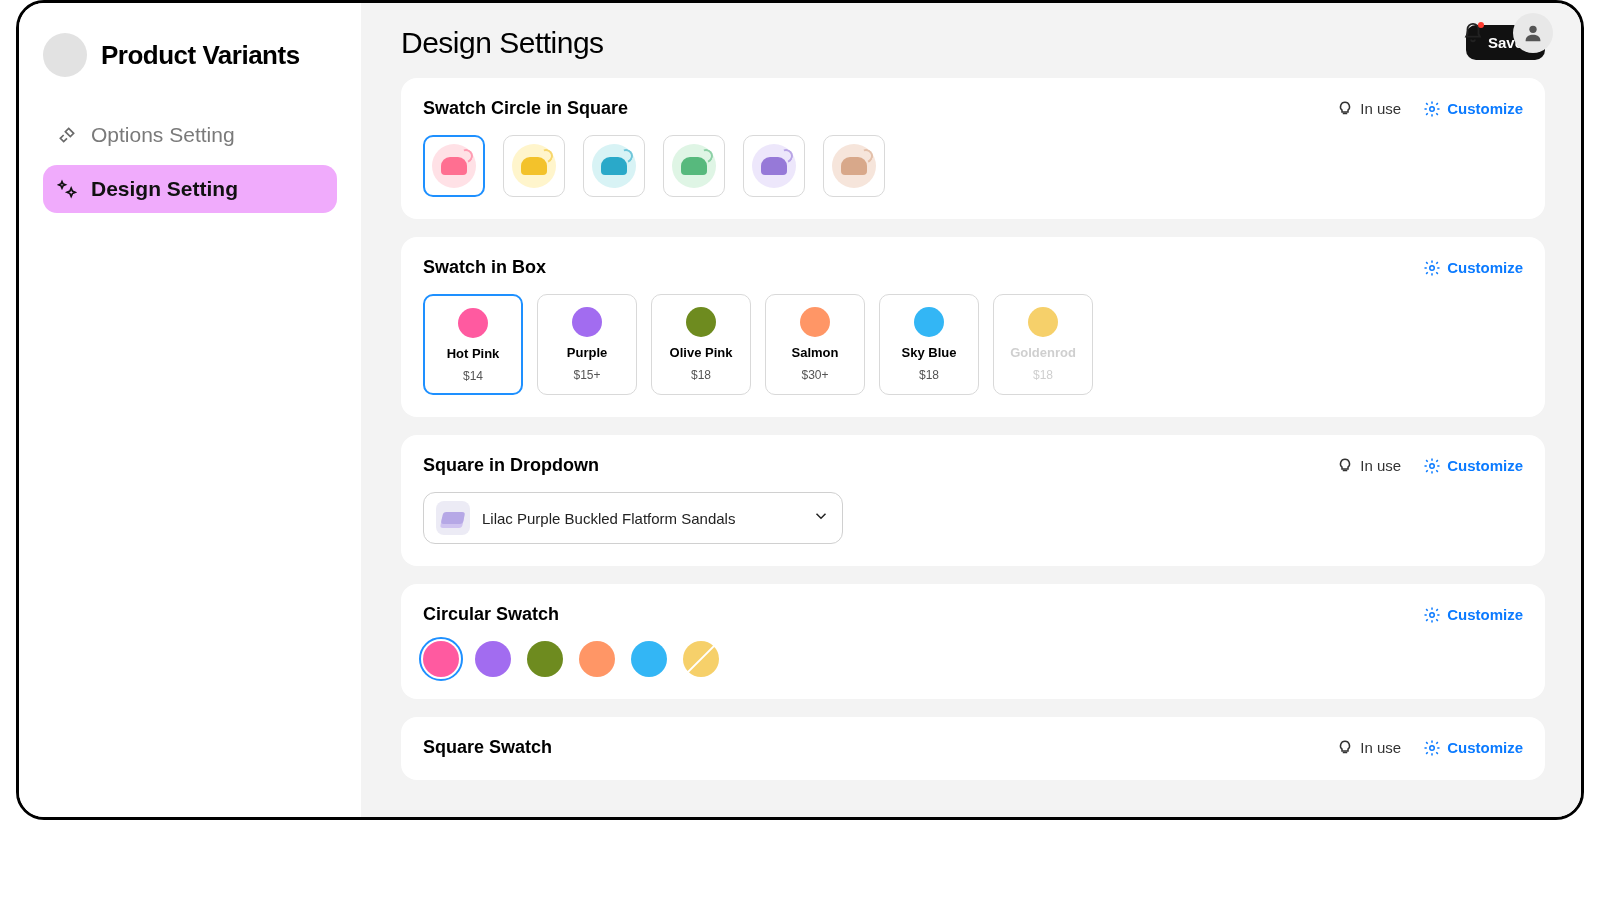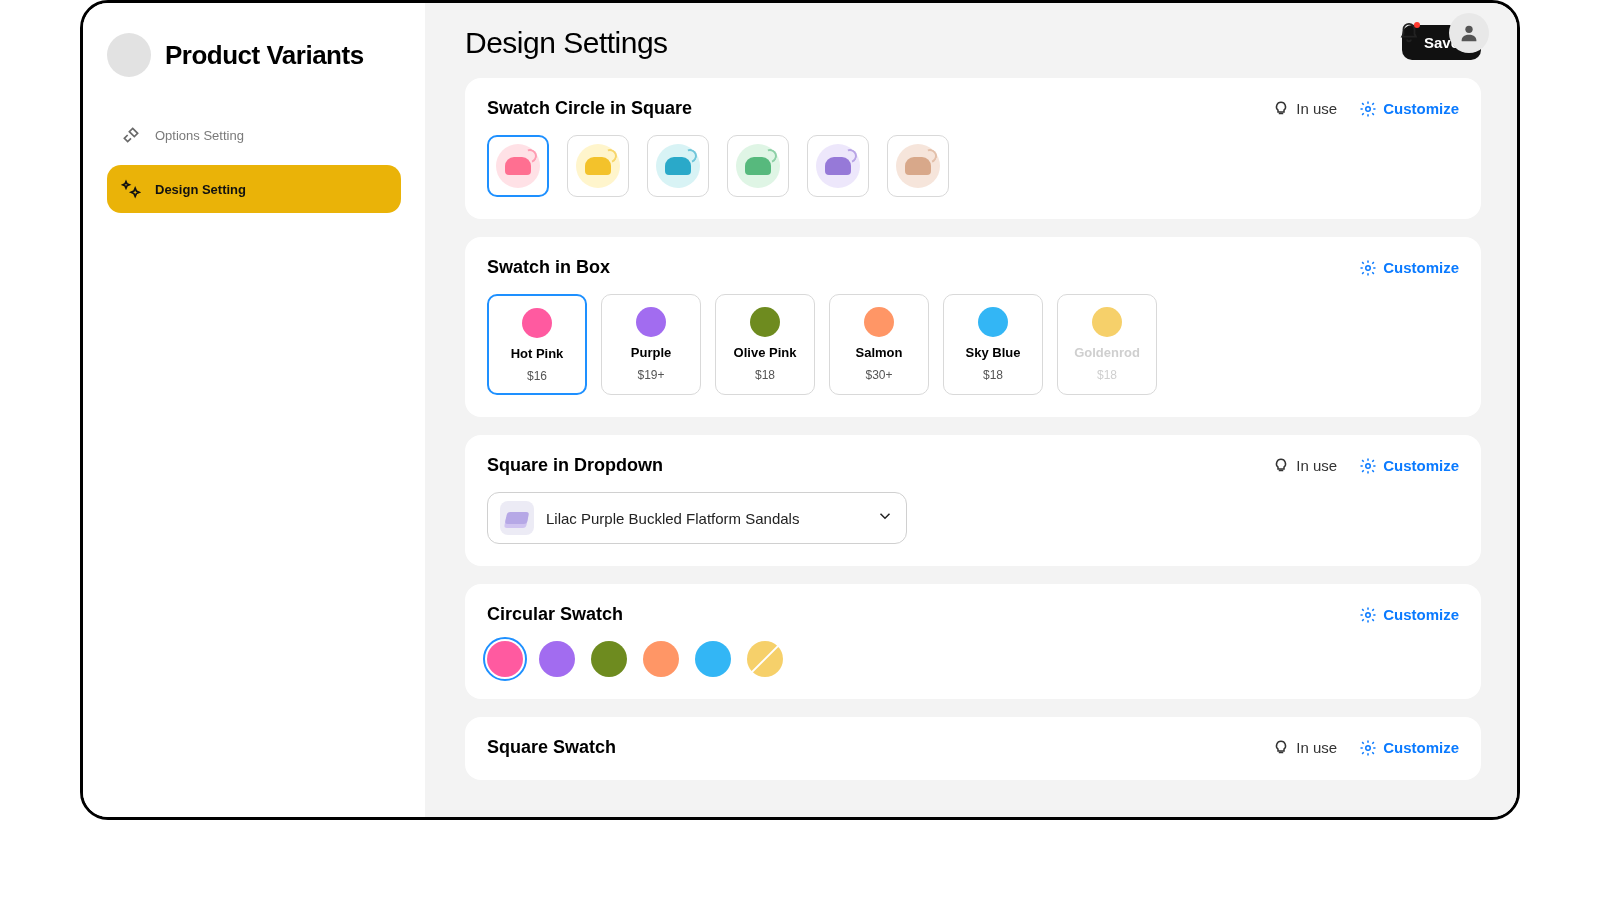--- a/index.html
+++ b/index.html
@@ -1,43 +1,43 @@
 <!DOCTYPE html>
 <html><head>
 <meta charset="utf-8">
 <style>
   * { box-sizing: border-box; margin: 0; padding: 0; font-family: -apple-system, BlinkMacSystemFont, "Segoe UI", Helvetica, Arial, sans-serif; }
   html, body { height: 100%; }
   body { display:flex; justify-content:center; align-items:flex-start; background:#fff; }
   .device {
-    width: 1440px; height: 820px; margin: 0 auto; background:#fff;
+    width: 1568px; height: 820px; margin: 0 auto; background:#fff;
     border: 3px solid #000; border-radius: 28px; overflow: hidden; position: relative;
   }
   .topbar {
     position:absolute; top:0; left:0; right:0; height:60px; display:flex; align-items:center; justify-content:flex-end;
     padding: 0 28px; gap:20px;
   }
   .topbar .bell, .topbar .avatar { width:40px; height:40px; display:flex; align-items:center; justify-content:center; border-radius:50%; }
   .topbar .avatar { background:#e8e8e8; }
   .bell svg { width:22px; height:22px; stroke:#222; fill:none; stroke-width:2; }
   .bell .dot { position:absolute; width:6px; height:6px; background:#ff3b30; border-radius:50%; transform:translate(8px,-8px); }
   .avatar svg { width:22px; height:22px; fill:#555; }
 
   .layout { display:flex; height:100%; }
   .sidebar { width:342px; flex-shrink:0; padding: 30px 24px 0 24px; background:#fff; }
   .brand { display:flex; align-items:center; gap:14px; margin-bottom: 34px; }
   .brand-logo { width:44px; height:44px; border-radius:50%; background:#e2e2e2; }
   .brand-title { font-size:26px; font-weight:800; letter-spacing:-0.5px; }
   .nav-item {
     display:flex; align-items:center; gap:14px; height:48px; padding:0 14px;
-    border-radius:14px; font-size:13px; font-weight:500; color:#3a3a3a; cursor:pointer;
+    border-radius:14px; font-size:21px; font-weight:500; color:#3a3a3a; cursor:pointer;
     margin-bottom:6px;
   }
   .nav-item.dim { color:#7a7a7a; }
-  .nav-item.active { background:#eab308; color:#111; font-weight:600; }
+  .nav-item.active { background:#f0abfc; color:#111; font-weight:600; }
   .nav-item svg { width:20px; height:20px; stroke:#6a6a6a; fill:none; stroke-width:2; flex-shrink:0; }
   .nav-item.active svg { stroke:#111; }
 
   .main { flex:1; background:#f3f3f3; padding: 22px 36px 36px 40px; overflow:auto; }
   .main-header { display:flex; align-items:center; justify-content:space-between; margin-bottom:18px; }
   .page-title { font-size:30px; font-weight:400; letter-spacing:-0.5px; }
   .btn-save {
     background:#111; color:#fff; border:none; padding:9px 22px; border-radius:10px;
     font-size:15px; font-weight:600; cursor:pointer;
   }
@@ -207,26 +207,26 @@
                   <path d="M12 2v3M12 19v3M4.2 4.2l2.1 2.1M17.7 17.7l2.1 2.1M2 12h3M19 12h3M4.2 19.8l2.1-2.1M17.7 6.3l2.1-2.1"></path>
                 </svg>
               <span>Customize</span>
             </div>
           </div>
         </div>
         <div class="box-row" id="box-row">
             <div class="box selected">
     <div class="dotc" style="background:#ff5aa0"></div>
     <div class="name">Hot Pink</div>
-    <div class="price">$16</div>
+    <div class="price">$14</div>
             </div>
             <div class="box">
     <div class="dotc" style="background:#a26cf0"></div>
     <div class="name">Purple</div>
-    <div class="price">$19+</div>
+    <div class="price">$15+</div>
             </div>
             <div class="box">
     <div class="dotc" style="background:#6e8b1f"></div>
     <div class="name">Olive Pink</div>
     <div class="price">$18</div>
             </div>
             <div class="box">
     <div class="dotc" style="background:#ff9666"></div>
     <div class="name">Salmon</div>
     <div class="price">$30+</div>

